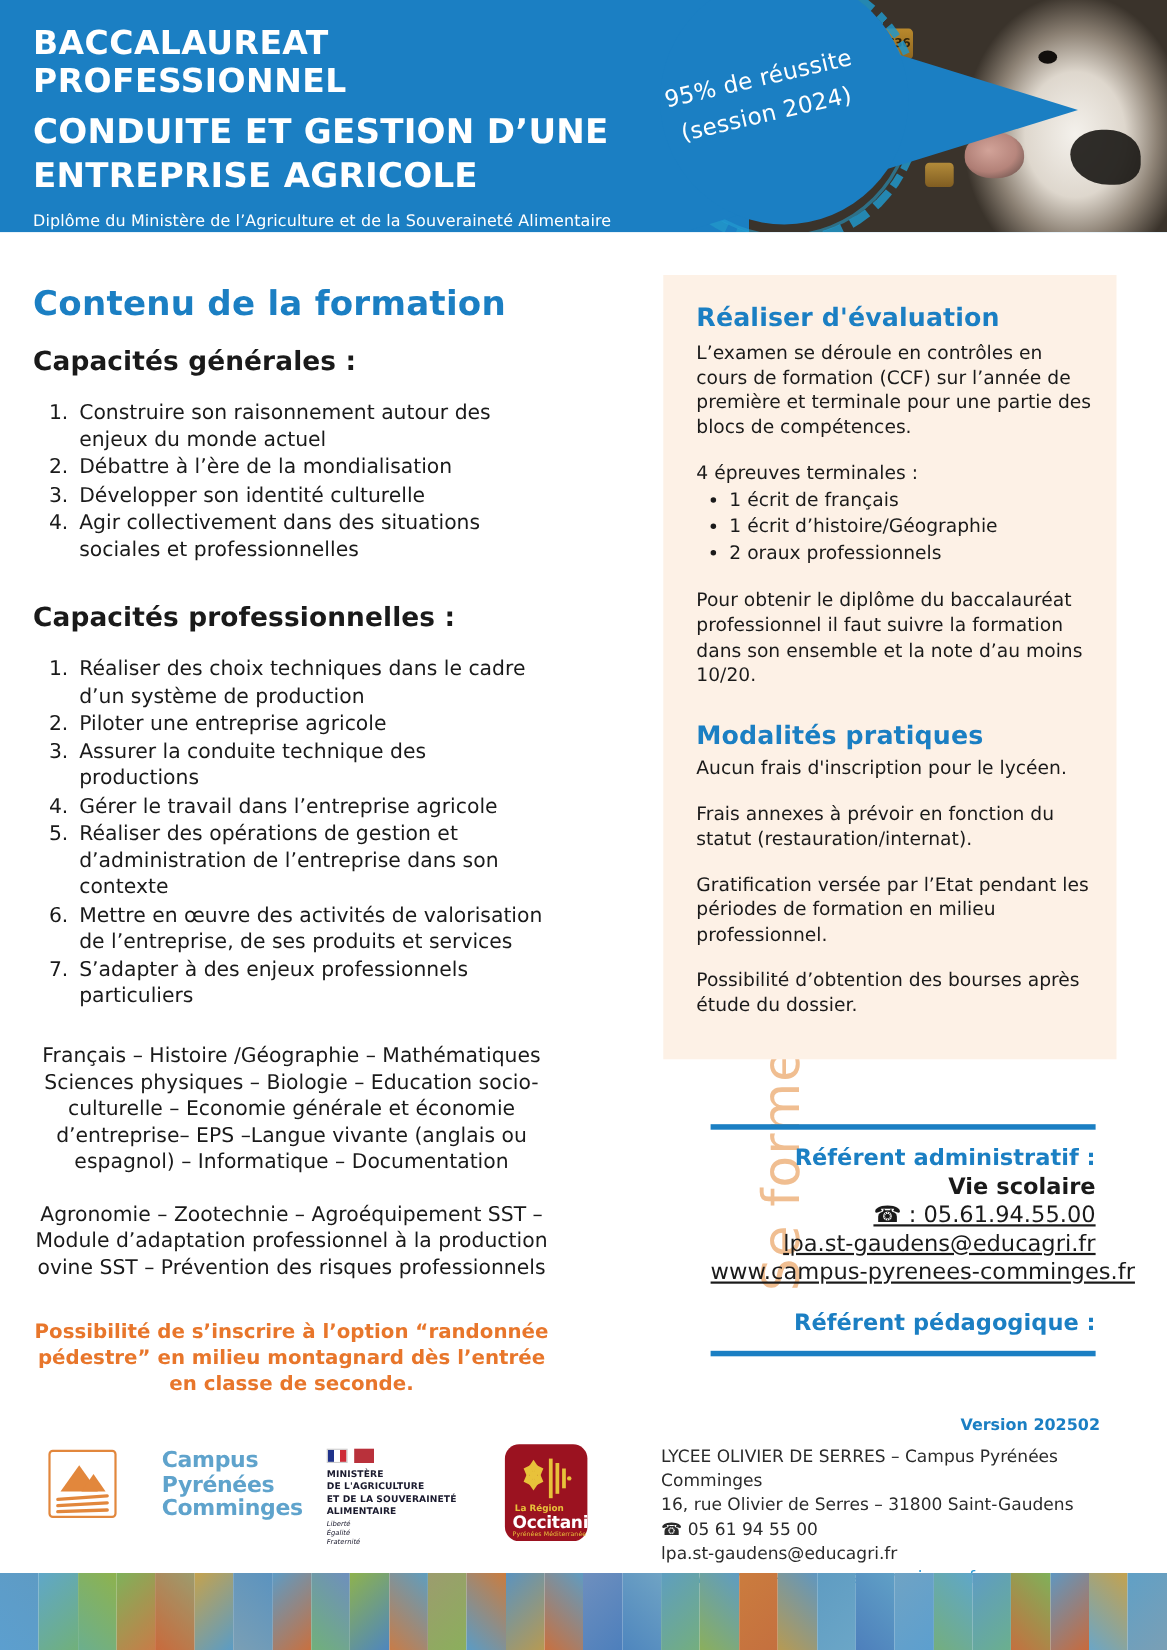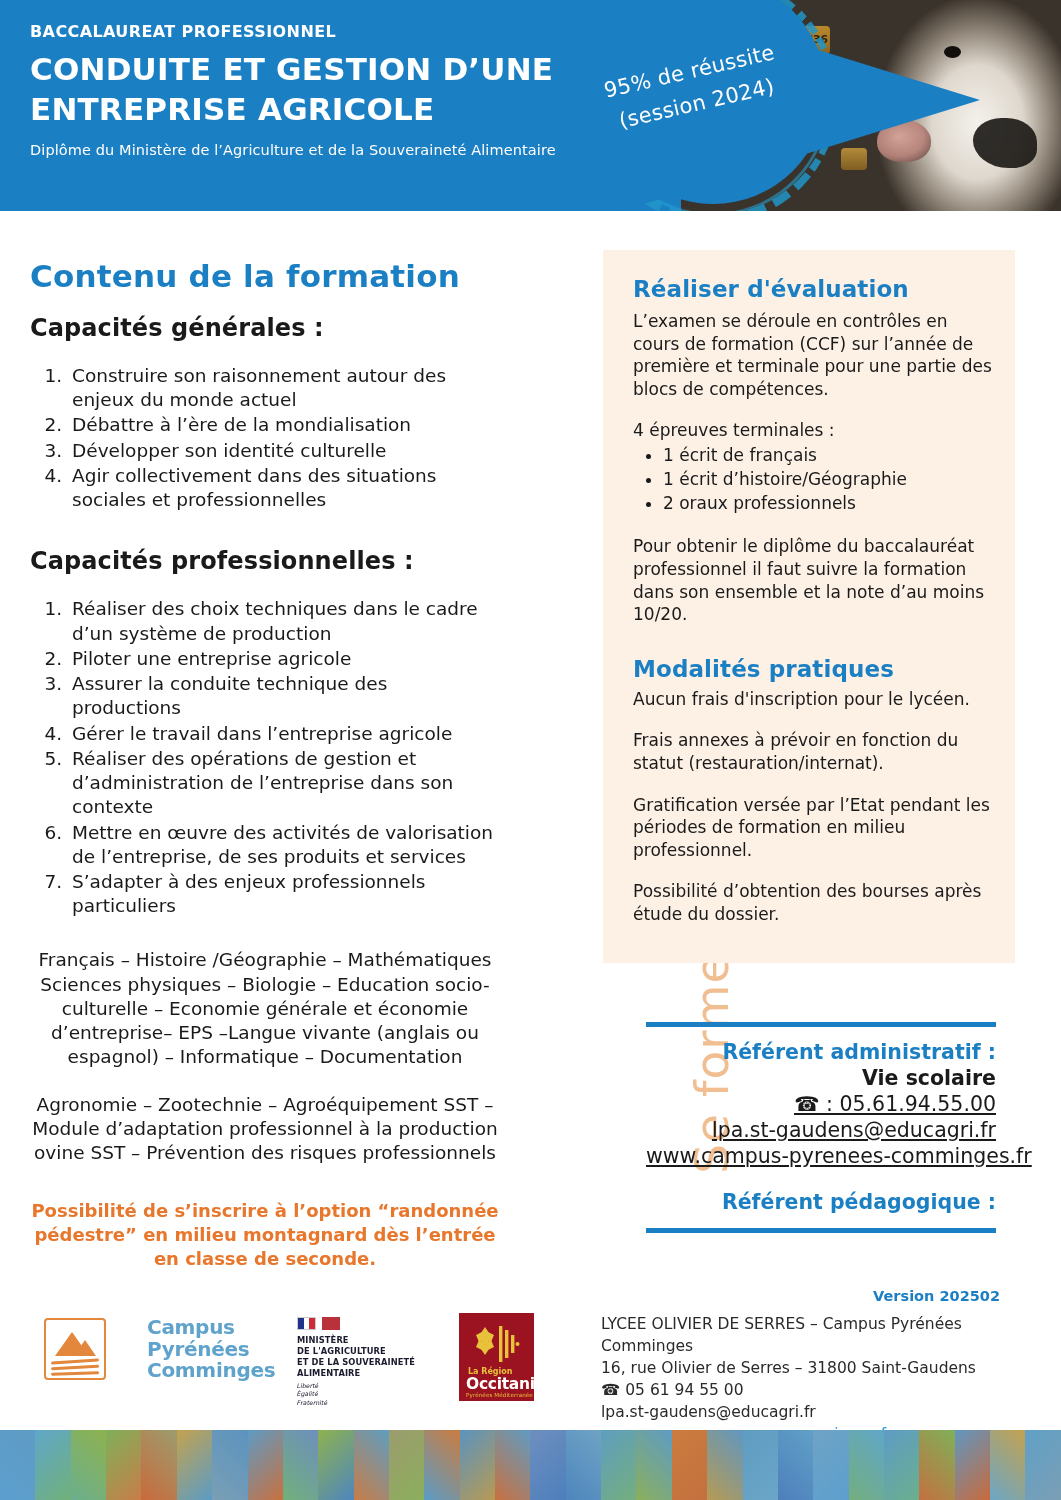--- a/index.html
+++ b/index.html
@@ -134,21 +134,21 @@
     letter-spacing: .3px;
   }
 
   .header-titles {
     position: absolute;
     left: 30px; top: 22px;
     width: 560px;
     color: #ffffff;
   }
   .h-kicker {
-    font-size: 16px;
+    font-size: 30px;
     font-weight: bold;
     letter-spacing: .4px;
     margin-bottom: 9px;
   }
   .h-main {
     font-size: 31px;
     font-weight: bold;
     line-height: 1.28;
     letter-spacing: .2px;
   }
@@ -399,20 +399,21 @@
     color: #1a1a2e;
     line-height: 1.35;
     margin-top: 3px;
   }
   
   .logo-occitanie {
     position: absolute; left: 415px; top: 0;
     width: 75px; height: 88px;
     background: #9B1220;
     position: absolute;
+    border-radius: 13px;
   }
   .occ-cross {
     position: absolute;
     left: 13px; top: 10px;
     width: 48px; height: 42px;
   }
   .occ-txt1 {
     position: absolute; left: 9px; top: 54px;
     color: #E8C23A; font-size: 8px; font-weight: bold;
   }

